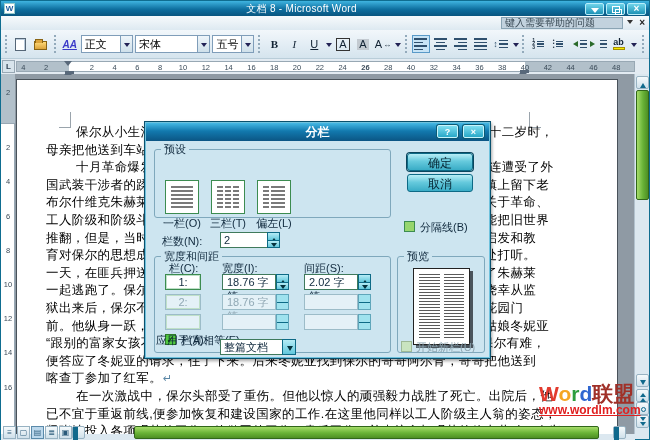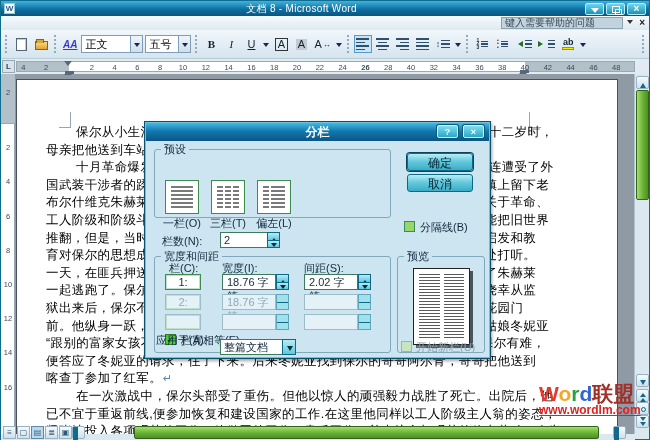--- a/index.html
+++ b/index.html
@@ -220,20 +220,24 @@
         <span class="icon-folder"></span>
       </span>
     <span class="grip"></span>
     <span class="tbtn">
         <span class="styles-ic">AA</span>
       </span>
     <span class="combo" style="width:62px">
       <span class="cval">正文</span>
         <span class="cdd"></span>
     </span>
+    <span class="combo" style="width:90px">
+      <span class="cval">宋体</span>
+        <span class="cdd"></span>
+    </span>
     <span class="combo" style="width:46px">
       <span class="cval">五号</span>
         <span class="cdd"></span>
     </span>
     <span class="grip"></span>
     <span class="tbtn b-bold">B</span>
     <span class="tbtn b-italic">I</span>
     <span class="tbtn b-under">U</span>
     <span class="mini-dd"></span>
     <span class="tbtn">

